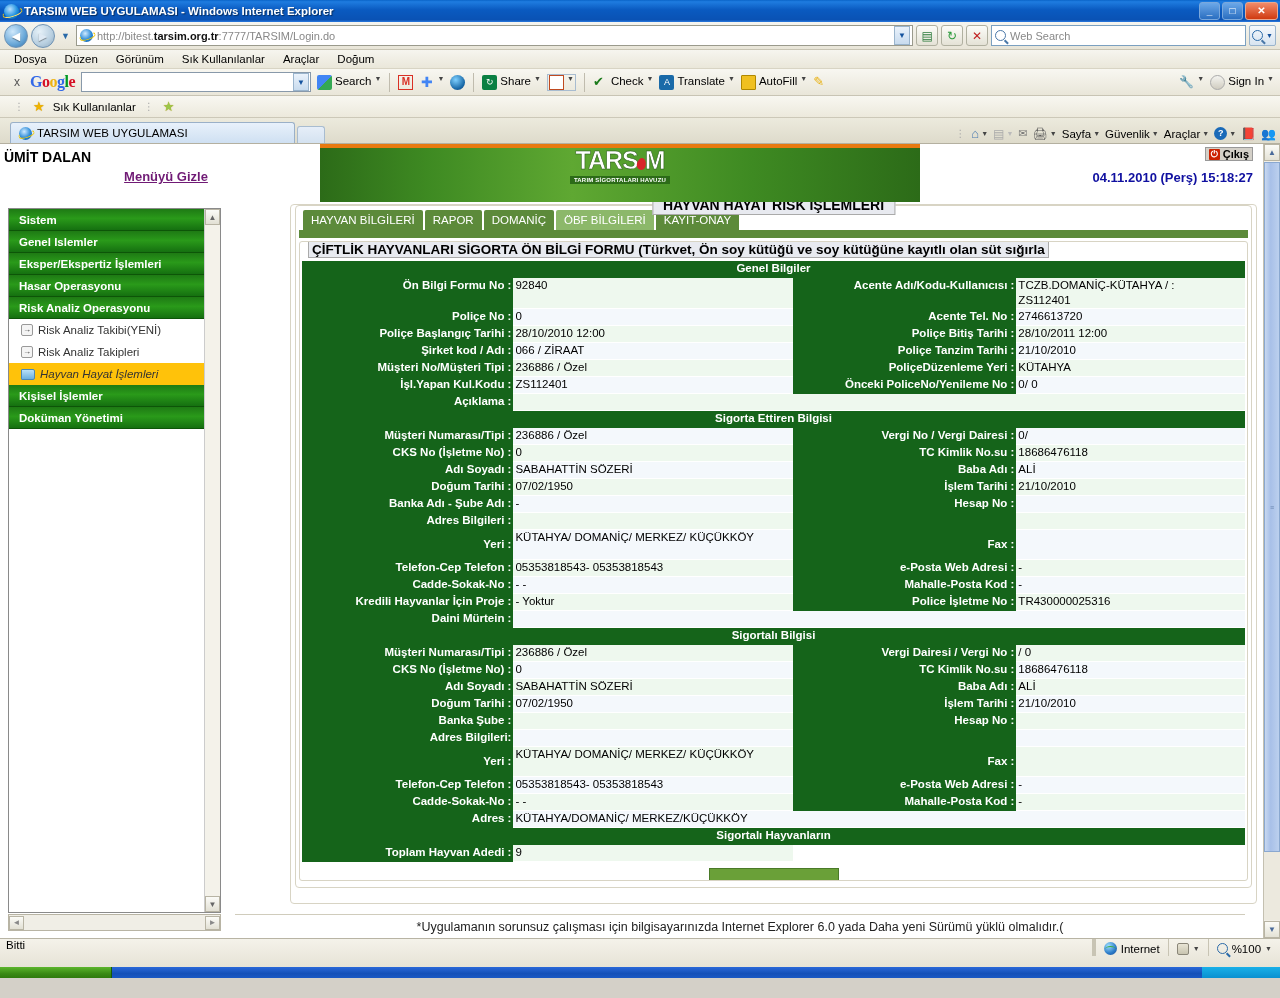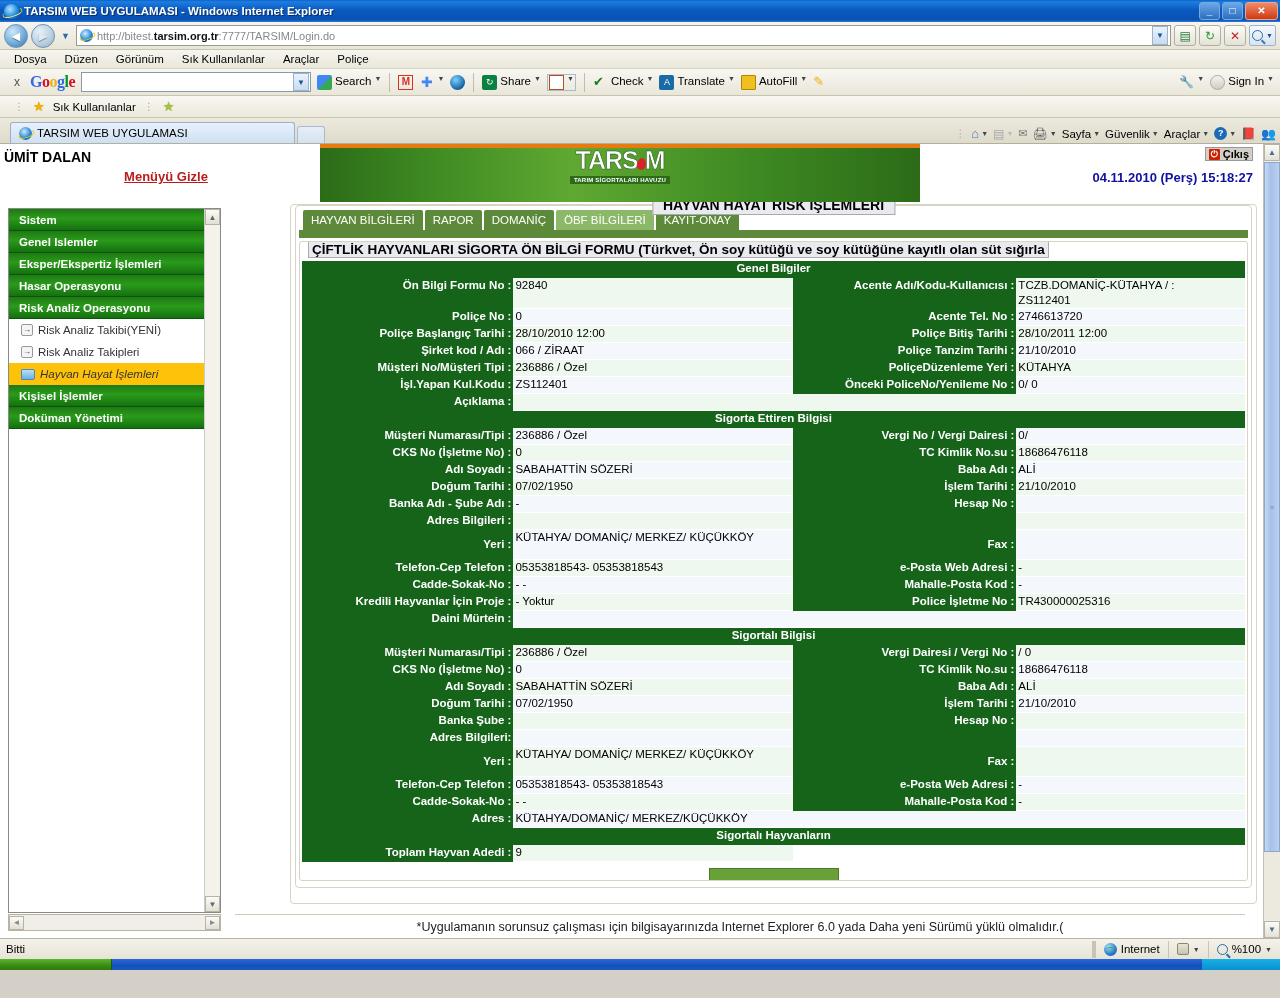--- a/index.html
+++ b/index.html
@@ -248,21 +248,21 @@
   .apphead { display: flex; height: 58px; }
   .apphead-left { width: 320px; position: relative; }
   .username {
     font-size: 14px; font-weight: bold; color: #000;
     padding: 5px 0 0 4px;
   }
   .hidemenu {
     text-align: center; margin-top: 4px;
   }
   .hidemenu a {
-    color: #b91c1c; font-weight: bold; font-size: 13px;
+    color: #701a75; font-weight: bold; font-size: 13px;
     text-decoration: underline;
     padding-left: 12px;
   }
   .apphead-banner {
     width: 600px;
     background: linear-gradient(to right,#2c6b18 0%,#3e8a22 18%,#5fa832 42%,#3e8a22 72%,#2c6b18 100%);
     border-top: 4px solid #e87a10;
     position: relative;
     display: flex; align-items: flex-start; justify-content: center;
   }
@@ -515,24 +515,24 @@
     height: 24px;
     background: #fff;
     border-top: 1px solid #d0ccbc;
     display: flex; align-items: center; justify-content: center;
     font-size: 12.5px; color: #222;
     white-space: nowrap; overflow: hidden;
   }
 
   
   .statusbar {
-    height: 21px;
+    height: 29px;
     background: linear-gradient(to bottom,#f4f2ea,#e6e3d6);
     border-top: 1px solid #b8b4a4;
-    display: flex; align-items: center;
+    display: flex; 
     font-size: 11.5px; color: #000;
   }
   .statusbar .st-text { padding-left: 6px; flex: 1 1 auto; }
   .st-sep { width: 1px; height: 17px; background: #c8c4b4; }
   .st-cell {
     display: flex; align-items: center; gap: 4px;
     padding: 0 8px; height: 19px; white-space: nowrap;
   }
   .globe {
     width: 13px; height: 13px; border-radius: 50%;
@@ -594,33 +594,37 @@
   <div class="navbtn fwd">►</div>
   <div class="dropcaret">▼</div>
   <div class="urlbox">
     <div class="favicon"></div>
     <div class="urltext"><span class="dim">http://</span><span class="dim">bitest.</span><span class="strong">tarsim.org.tr</span><span class="dim">:7777/TARSIM/Login.do</span></div>
     <div class="ddbtn">▼</div>
   </div>
   <div class="tbbtn" style="color:#2a7a3a;">▤</div>
   <div class="tbbtn" style="color:#2a9a3a;">↻</div>
   <div class="tbbtn" style="color:#c02020;">✕</div>
+  <div class="searchbox">
+    <div class="magnifier"></div>
+    <span>Web Search</span>
+  </div>
   <div class="searchgo">
     <div class="magnifier" style="border-color:#2a6aa8;"></div>
     <span style="font-size:7px;color:#15539e;">▼</span>
   </div>
 </div>
 
 <div class="menubar">
   <span>Dosya</span>
   <span>Düzen</span>
   <span>Görünüm</span>
   <span>Sık Kullanılanlar</span>
   <span>Araçlar</span>
-  <span>Poliçe</span>
+  <span>Doğum</span>
 </div>
 
 <div class="gtoolbar">
   <span class="gclose">x</span>
   <span class="glogo"><span class="b">G</span><span class="r">o</span><span class="y">o</span><span class="b">g</span><span class="g">l</span><span class="r">e</span></span>
   <div class="ginput">
     <span style="flex:1 1 auto;padding-left:3px;"></span>
     <div class="dd">▼</div>
   </div>
   <div class="gitem">

